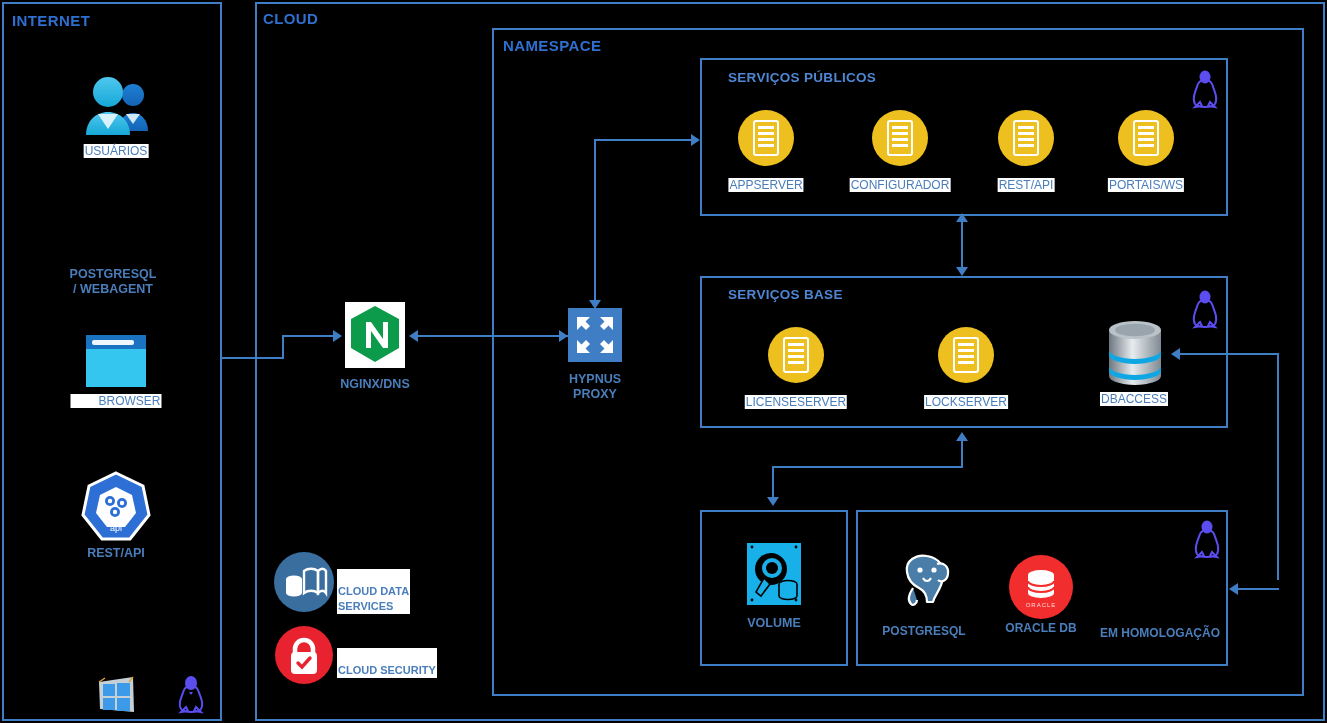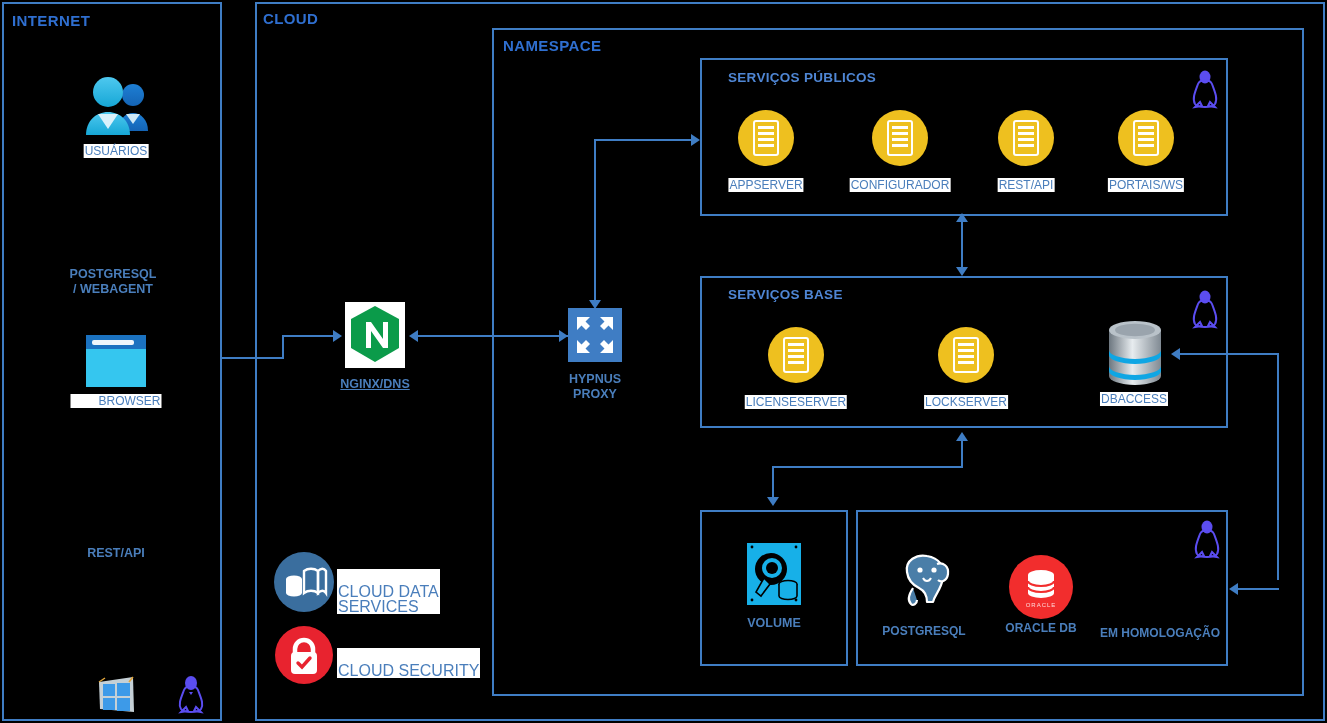--- a/index.html
+++ b/index.html
@@ -7,22 +7,22 @@
        font-family:"Liberation Sans","DejaVu Sans",sans-serif;}
   .stage{position:absolute;inset:0;}
   .box{position:absolute;border:2px solid #3f7dc4;box-sizing:border-box;}
   .zonelabel{position:absolute;color:#2f6fd0;font-weight:bold;font-size:15px;letter-spacing:.4px;}
   .grouplabel{position:absolute;color:#4f86d4;font-weight:bold;font-size:13.5px;letter-spacing:.3px;text-align:center;}
   .nlabel{position:absolute;color:#4a7ebb;font-size:12px;background:#fff;padding:0 1px;white-space:nowrap;
           transform:translateX(-50%);text-align:center;line-height:14px;}
   .nlabel.nb{background:transparent;}
   .plain{position:absolute;color:#4a7ebb;font-size:12.5px;white-space:nowrap;transform:translateX(-50%);
          text-align:center;line-height:15px;font-weight:bold;}
-  .txtlabel{position:absolute;color:#4a7ebb;font-size:16px;background:#fff;line-height:15px;
-            white-space:pre-line;padding:0 1px;}
+  .txtlabel{position:absolute;color:#4a7ebb;font-size:11px;background:#fff;line-height:15px;
+            white-space:pre-line;padding:0 1px;font-weight:bold;}
   .ln{position:absolute;background:#3f7dc4;}
   .lnh{height:2px;}
   .lnv{width:2px;}
   .arw{position:absolute;width:0;height:0;}
   .arw-r{border-top:6px solid transparent;border-bottom:6px solid transparent;border-left:9px solid #3f7dc4;}
   .arw-l{border-top:6px solid transparent;border-bottom:6px solid transparent;border-right:9px solid #3f7dc4;}
   .arw-d{border-left:6px solid transparent;border-right:6px solid transparent;border-top:9px solid #3f7dc4;}
   .arw-u{border-left:6px solid transparent;border-right:6px solid transparent;border-bottom:9px solid #3f7dc4;}
   .ico{position:absolute;}
   .circ{border-radius:50%;}
@@ -113,20 +113,35 @@
 
   <div class="ico" style="left:86px;top:335px;">
     <svg width="60" height="52" viewBox="0 0 60 52">
       <rect x="0" y="0" width="60" height="14" fill="#1b72c0"></rect>
       <rect x="6" y="5" width="42" height="5" rx="2" fill="#eef6fb"></rect>
       <rect x="0" y="14" width="60" height="38" fill="#35c6ef"></rect>
     </svg>
   </div>
   <div class="nlabel" style="left:116px;top:394px;padding-left:28px;">BROWSER</div>
 
+  <div class="ico" style="left:80px;top:471px;">
+    <svg width="72" height="72" viewBox="0 0 72 72">
+      <path d="M36 2 L63 15 L69 44 L50 68 L22 68 L3 44 L9 15 Z" fill="#2d6fd4" stroke="#ffffff" stroke-width="3"></path>
+      <path d="M36 16 L52 24 L56 42 L45 56 L27 56 L16 42 L20 24 Z" fill="#ffffff"></path>
+      <g fill="#2d6fd4">
+        <circle cx="30" cy="30" r="5"></circle>
+          <circle cx="30" cy="30" r="2.2" fill="#fff"></circle>
+        <circle cx="42" cy="32" r="5"></circle>
+          <circle cx="42" cy="32" r="2.2" fill="#fff"></circle>
+        <circle cx="35" cy="41" r="5"></circle>
+          <circle cx="35" cy="41" r="2.2" fill="#fff"></circle>
+      </g>
+      <text x="36" y="60" font-size="9" fill="#ffffff" text-anchor="middle" font-family="Liberation Sans, sans-serif">api</text>
+    </svg>
+  </div>
   <div class="plain" style="left:116px;top:546px;">REST/API</div>
 
   <div class="ico" style="left:95px;top:674px;">
     <svg width="42" height="42" viewBox="0 0 42 42">
       <polygon points="4,8 38,3 39,38 5,35" fill="#e8f4fb" opacity=".85"></polygon>
       <rect x="8" y="10" width="12" height="12" fill="#3d9ae8"></rect>
       <rect x="22" y="9" width="13" height="13" fill="#3d9ae8"></rect>
       <rect x="8" y="24" width="12" height="12" fill="#3d9ae8"></rect>
       <rect x="22" y="24" width="13" height="13" fill="#3d9ae8"></rect>
       <path d="M4 8 L10 4 M38 3 L34 8" stroke="#e0a43a" stroke-width="1.5" fill="none"></path>
@@ -142,21 +157,21 @@
     </svg>
   </div>
 
   <div class="ico" style="left:345px;top:302px;">
     <svg width="60" height="66" viewBox="0 0 60 66">
       <rect x="0" y="0" width="60" height="66" fill="#ffffff"></rect>
       <polygon points="30,4 54,17 54,46 30,60 6,46 6,17" fill="#0b9b4a"></polygon>
       <path d="M21 46 V20 h5 l12 17 V20 h5 v26 h-5 L26 29 v17 z" fill="#ffffff"></path>
     </svg>
   </div>
-  <div class="plain" style="left:375px;top:377px;font-weight:bold;text-decoration:underline;">NGINX/DNS</div>
+  <div class="plain" style="left:375px;top:377px;font-weight:bold;">NGINX/DNS</div>
 
   <div class="ico" style="left:568px;top:308px;">
     <svg width="54" height="54" viewBox="0 0 54 54">
       <rect x="0" y="0" width="54" height="54" fill="#3f7dc4"></rect>
       <g fill="#ffffff">
         <path d="M22 9 L9 9 L9 22 L13.5 17.5 L18 22 L22 18 L17.5 13.5 Z"></path>
         <path d="M32 9 L45 9 L45 22 L40.5 17.5 L36 22 L32 18 L36.5 13.5 Z"></path>
         <path d="M22 45 L9 45 L9 32 L13.5 36.5 L18 32 L22 36 L17.5 40.5 Z"></path>
         <path d="M32 45 L45 45 L45 32 L40.5 36.5 L36 32 L32 36 L36.5 40.5 Z"></path>
       </g>

